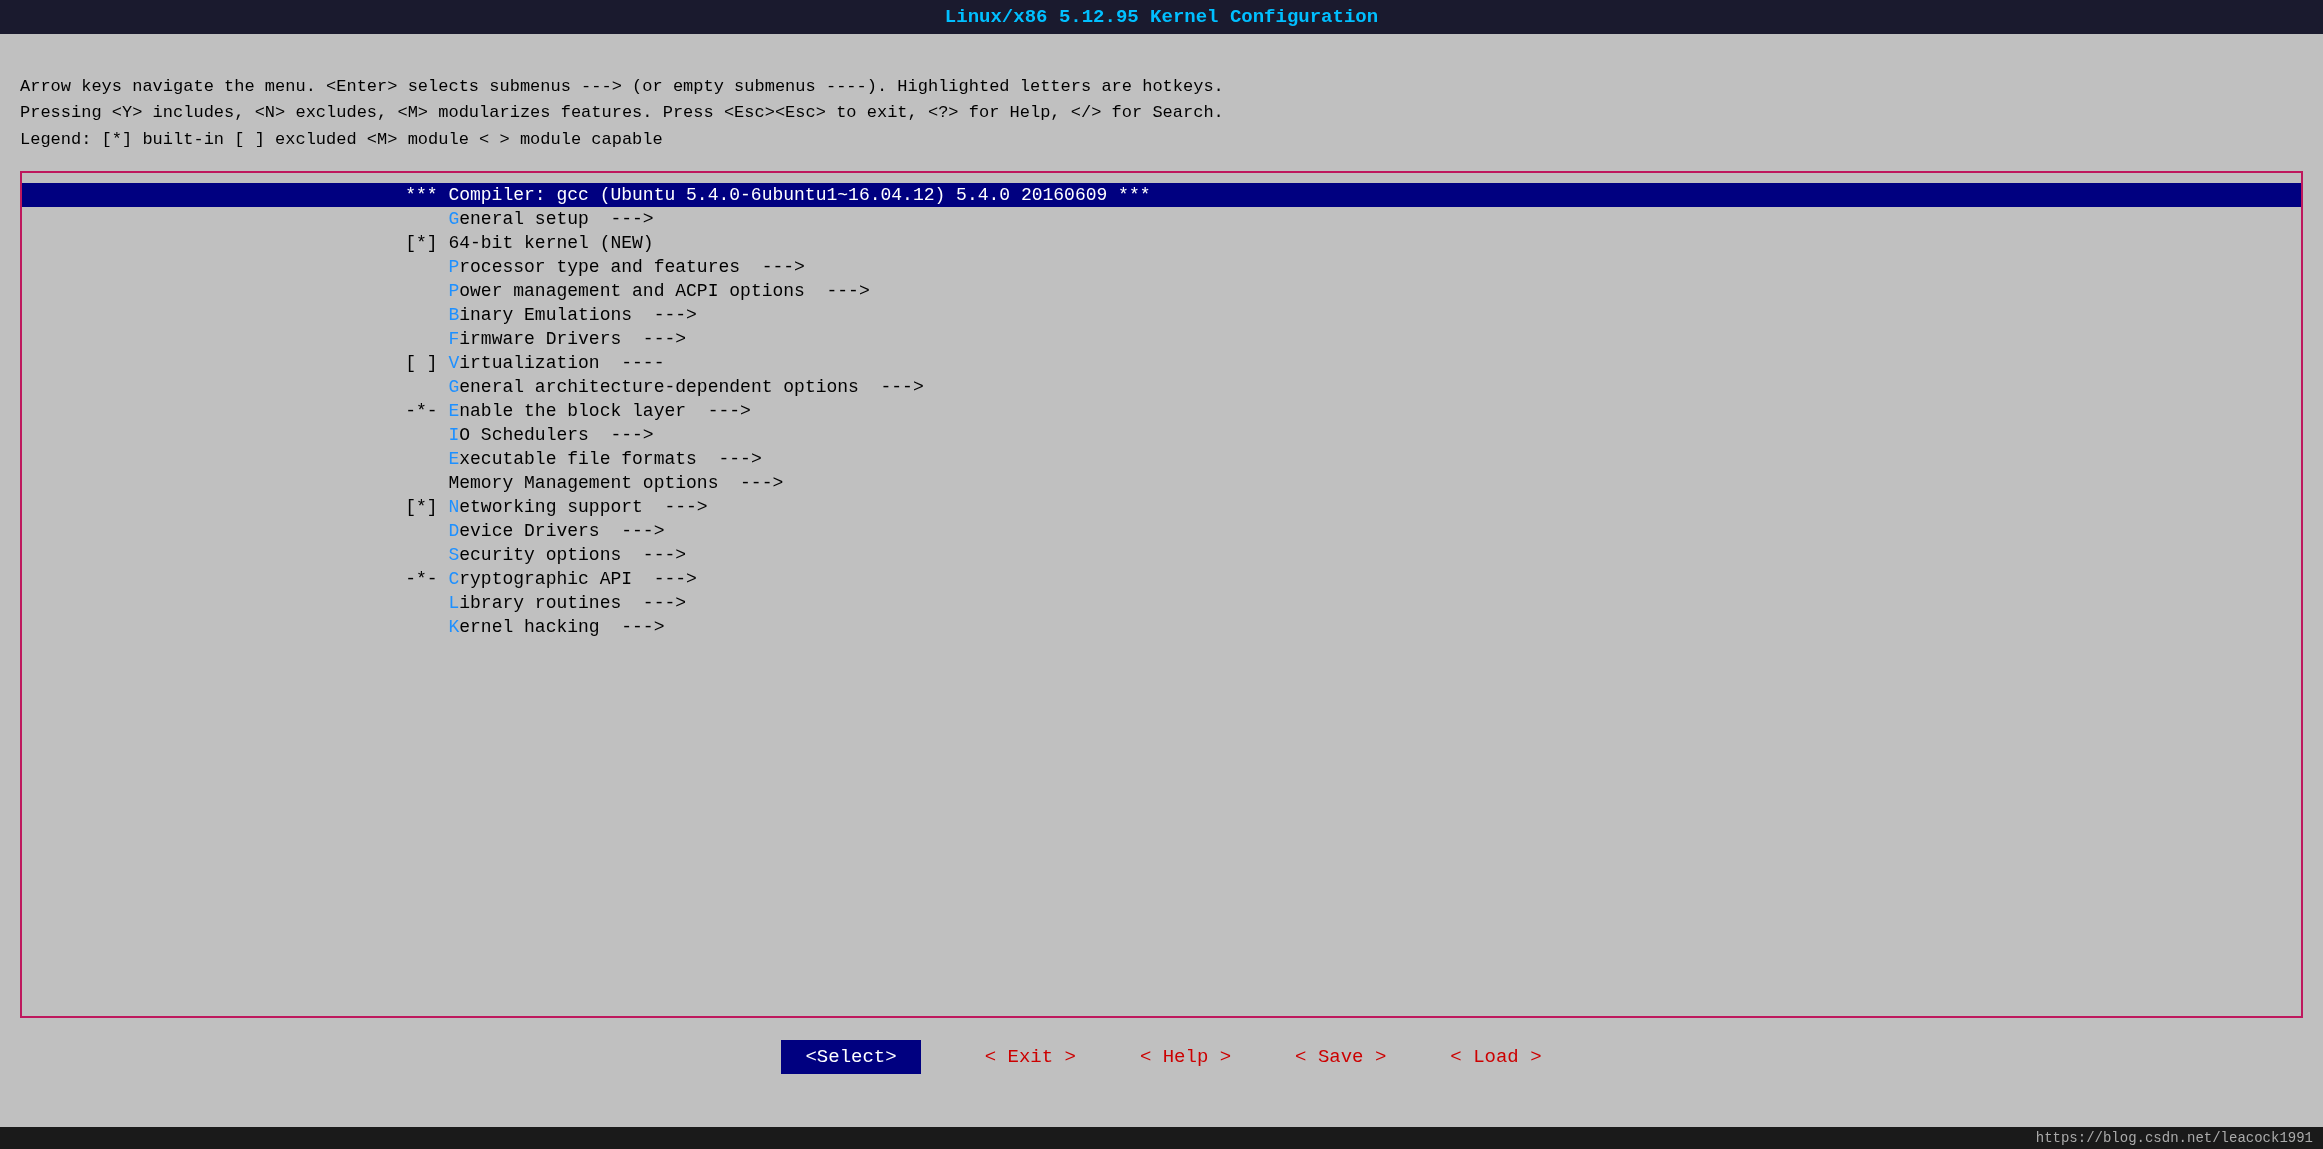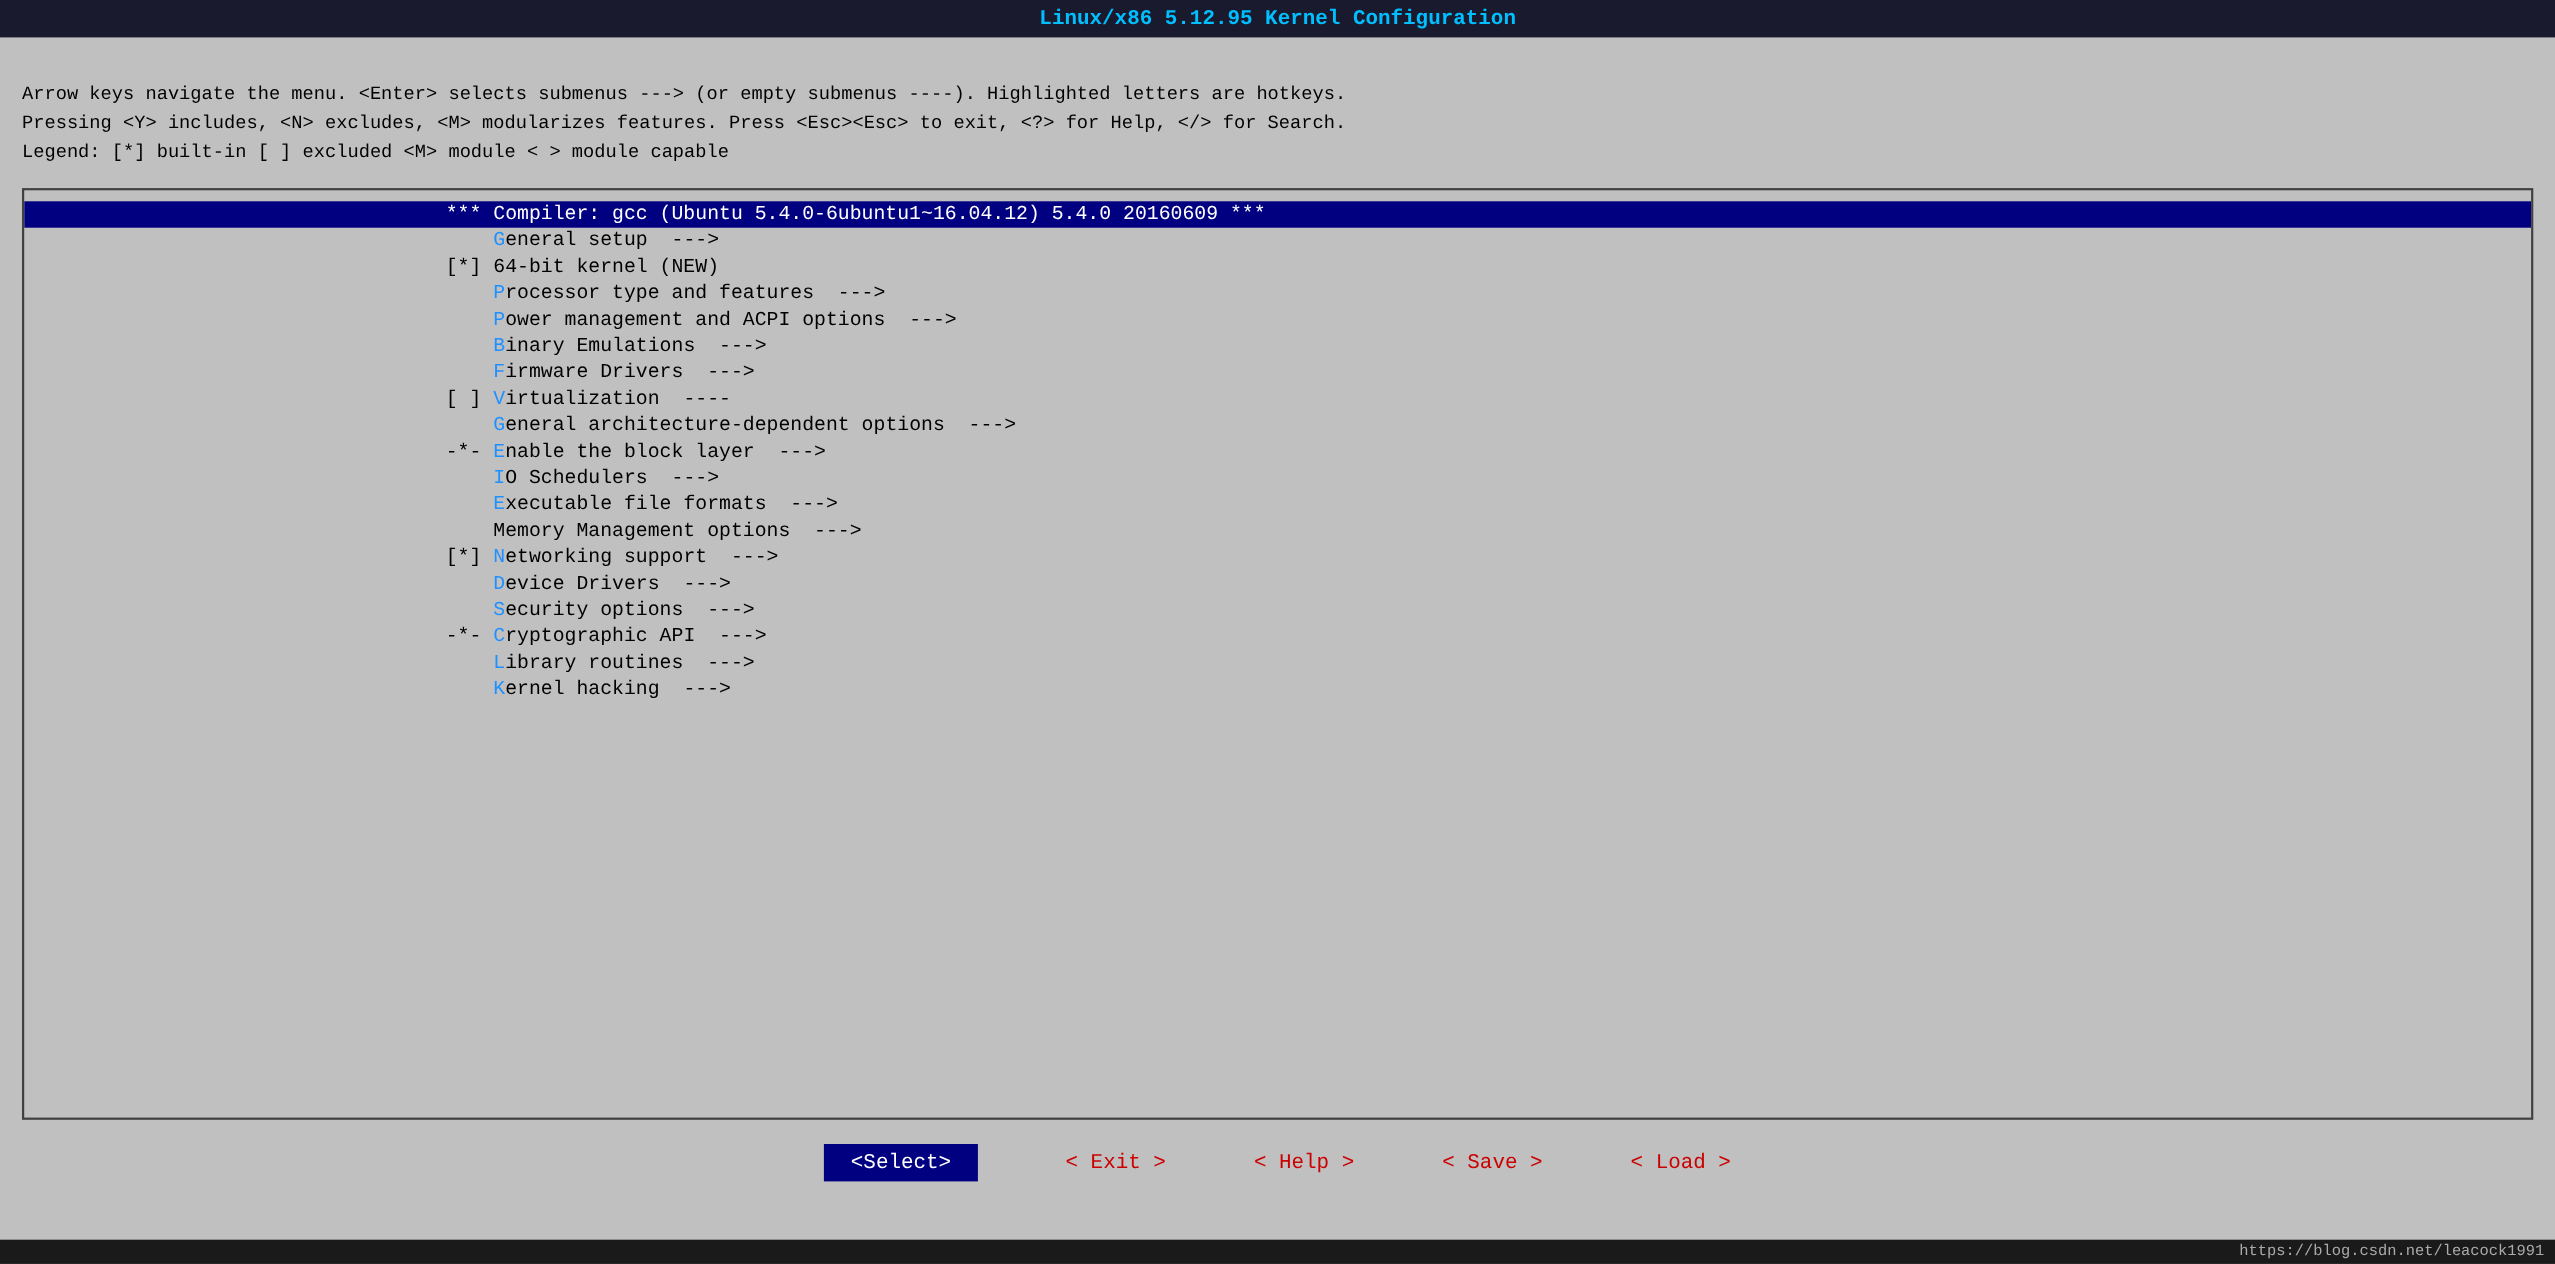--- a/index.html
+++ b/index.html
@@ -35,21 +35,21 @@
     #main-area {
       flex: 1;
       background-color: #c0c0c0;
       display: flex;
       flex-direction: column;
       padding: 10px 20px;
     }
 
     #menu-container {
       background-color: #c0c0c0;
-      border: 2px solid #404040;
+      border: 2px solid #be185d;
       flex: 1;
       overflow: hidden;
       padding: 10px 0;
     }
 
     .menu-item {
       padding: 2px 0;
       color: #000000;
       white-space: pre;
       font-size: 18px;
@@ -65,21 +65,21 @@
     .menu-item .hotkey {
       color: #1e90ff;
     }
 
     #bottom-bar {
       background-color: #c0c0c0;
       padding: 12px 0;
       display: flex;
       justify-content: center;
       align-items: center;
-      gap: 80px;
+      gap: 64px;
     }
 
     .bottom-btn {
       background-color: #000080;
       color: #ffffff;
       padding: 6px 24px;
       font-family: 'Courier New', Courier, monospace;
       font-size: 19px;
       border: none;
       cursor: pointer;

